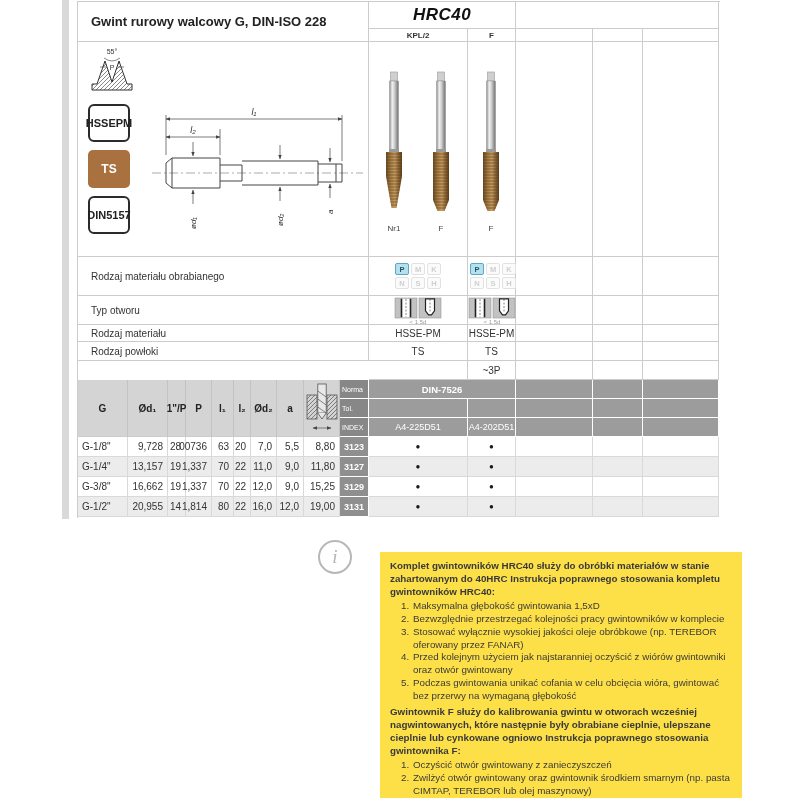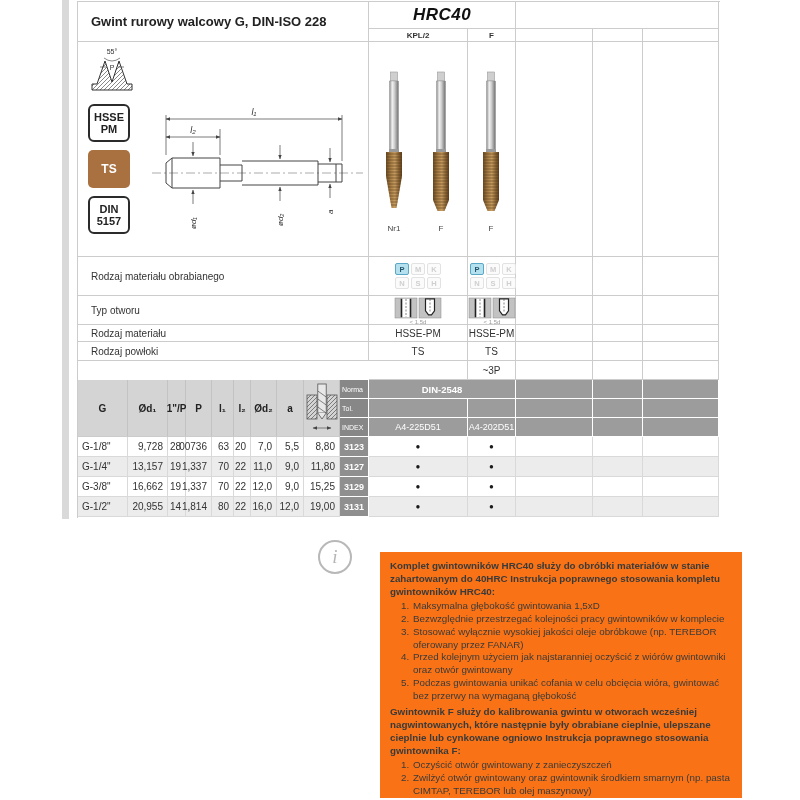--- a/index.html
+++ b/index.html
@@ -21,34 +21,34 @@
   .spechead{background:#d4d4d4;border-right:1px solid #c3c3c3;border-bottom:1px solid #ccc;
             font-size:10px;font-weight:600;color:#222;}
   .dcell{border-right:1px solid #d9d9d9;border-bottom:1px solid #d9d9d9;font-size:10px;}
   .num{display:flex;align-items:center;justify-content:flex-end;padding-right:4px;}
   .lft{display:flex;align-items:center;padding-left:4px;}
   .zb{background:#ececec;}
   .idxbadge{background:#8f8f8f;color:#fff;font-weight:bold;font-size:9px;
             border-right:1px solid #fff;border-bottom:1px solid #fff;}
   .dot{font-size:8px;color:#1a1a1a;}
   .sqbadge{position:absolute;box-sizing:border-box;border:2px solid #2b2b2b;border-radius:6px;background:#fff;
-           display:flex;flex-direction:column;align-items:center;justify-content:center;
+           display:flex;flex-direction:row;align-items:center;justify-content:center;
            font-size:11px;font-weight:bold;color:#222;line-height:12px;}
   .tsbadge{position:absolute;box-sizing:border-box;border-radius:5px;
            display:flex;align-items:center;justify-content:center;font-size:12px;font-weight:bold;color:#fff;}
   .mgrid{position:absolute;display:grid;grid-template-columns:14px 14px 14px;grid-auto-rows:12px;gap:2px;}
   .mb{box-sizing:border-box;border:1px solid #e2e2e2;background:#fbfbfb;color:#cfcfcf;
       font-size:7.5px;font-weight:bold;display:flex;align-items:center;justify-content:center;border-radius:2px;}
   .mb.on{background:#b5e0ee;border-color:#5aa7c6;color:#24566e;}
   .capt{position:absolute;font-size:6px;color:#999;text-align:center;}
   .taplabel{position:absolute;font-size:8px;color:#444;text-align:center;}
   .infoicon{position:absolute;box-sizing:border-box;border:2px solid #b8b8b8;border-radius:50%;
             color:#b5b5b5;font-family:"Liberation Serif",serif;font-style:italic;font-size:19px;
             display:flex;align-items:center;justify-content:center;}
-  .infobox{position:absolute;background:#f97316;box-sizing:border-box;padding:8px 10px 8px 10px;
+  .infobox{position:absolute;background:#fde047;box-sizing:border-box;padding:8px 10px 8px 10px;
            font-size:9.8px;line-height:1.32;color:#3a3a3a;}
   .infobox p{margin:0 0 1px 0;font-weight:bold;}
   .infobox ol{margin:1px 0 3px 0;padding-left:22px;}
   .infobox li{margin:0;padding-left:1px;}
   svg{position:absolute;overflow:visible;}
   svg text{font-family:"Liberation Sans","DejaVu Sans",sans-serif;}
 </style>
 </head>
 <body>
 
@@ -270,21 +270,21 @@
     <rect x="10.8" y="1" width="8.4" height="29" fill="#e8e8e8" stroke="#555" stroke-width="0.8"></rect>
     <path d="M10.8,8 L19.2,14 M10.8,16 L19.2,22 M10.8,24 L19.2,30" stroke="#555" stroke-width="0.7"></path>
     <path d="M10.8,30 L15,36 L19.2,30" fill="#e8e8e8" stroke="#555" stroke-width="0.8"></path>
     <line x1="6" y1="45" x2="24" y2="45" stroke="#555" stroke-width="0.7" marker-start="url(#ahr)" marker-end="url(#ah)"></line>
   </svg>
 
   <div class="cell graylab" style="left:340px;top:380px;width:29px;height:19px;">Norma</div>
   <div class="cell graylab" style="left:340px;top:399px;width:29px;height:19px;">Tol.</div>
   <div class="cell graylab" style="left:340px;top:418px;width:29px;height:19px;">INDEX</div>
 
-  <div class="cell graycell flexc" style="left:369px;top:380px;width:147px;height:19px;font-size:9.5px;font-weight:bold;">DIN-2548</div>
+  <div class="cell graycell flexc" style="left:369px;top:380px;width:147px;height:19px;font-size:9.5px;font-weight:bold;">DIN-7526</div>
   <div class="cell graycell" style="left:516px;top:380px;width:77px;height:19px;"></div>
   <div class="cell graycell" style="left:593px;top:380px;width:50px;height:19px;"></div>
   <div class="cell graycell" style="left:643px;top:380px;width:76px;height:19px;"></div>
 
   <div class="cell graycell" style="left:369px;top:399px;width:99px;height:19px;"></div>
   <div class="cell graycell" style="left:468px;top:399px;width:48px;height:19px;"></div>
   <div class="cell graycell" style="left:516px;top:399px;width:77px;height:19px;"></div>
   <div class="cell graycell" style="left:593px;top:399px;width:50px;height:19px;"></div>
   <div class="cell graycell" style="left:643px;top:399px;width:76px;height:19px;"></div>
 

